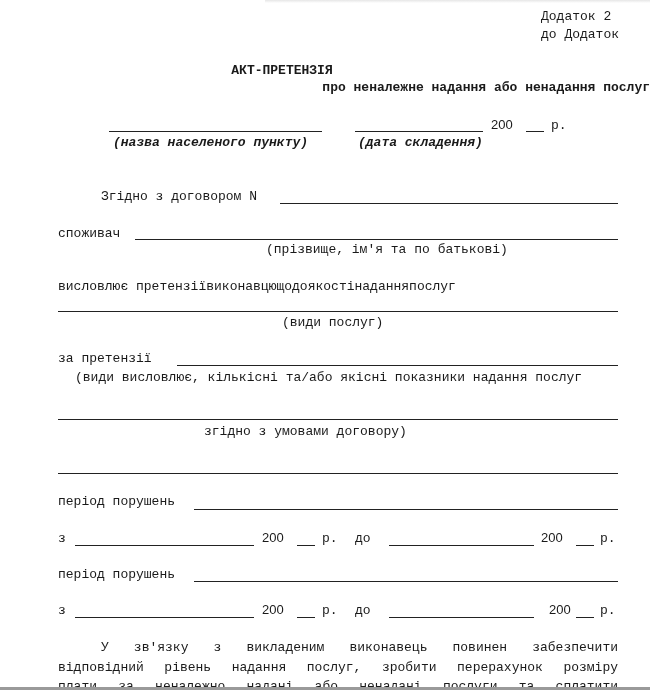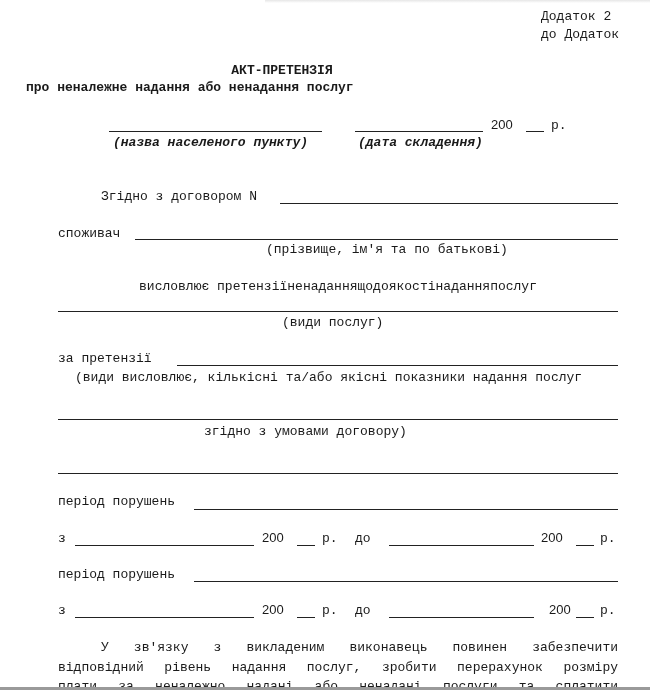--- a/index.html
+++ b/index.html
@@ -17,40 +17,40 @@
 </style>
 </head>
 <body>
 
 <div class="topshadow"></div>
 
 <div class="abs" style="left:541px; top:9px;">Додаток 2</div>
 <div class="abs" style="left:541px; top:27px;">до Додаток</div>
 
 <div class="abs bold" style="left:0; width:544px; text-align:center; top:63px; padding-left:20px; box-sizing:border-box;">АКТ-ПРЕТЕНЗІЯ</div>
-<div class="abs bold" style="left:0; width:650px; text-align:left; top:80px; padding-left:26px; box-sizing:border-box;">про неналежне надання або ненадання послуг</div>
+<div class="abs bold" style="left:0; width:650px; text-align:right; top:80px; padding-left:26px; box-sizing:border-box;">про неналежне надання або ненадання послуг</div>
 
 <div class="line" style="left:109px; top:131px; width:213px;"></div>
 <div class="line" style="left:355px; top:131px; width:128px;"></div>
 <div class="abs num" style="left:491px; top:117px;">200</div>
 <div class="line" style="left:526px; top:131px; width:18px;"></div>
 <div class="abs" style="left:551px; top:118px;">р.</div>
 <div class="abs ital" style="left:113px; top:135px;">(назва населеного пункту)</div>
 <div class="abs ital" style="left:358px; top:135px;">(дата складення)</div>
 
 <div class="abs" style="left:101px; top:189px;">Згідно з договором N</div>
 <div class="line" style="left:280px; top:203px; width:338px;"></div>
 
 <div class="abs" style="left:58px; top:226px;">споживач</div>
 <div class="line" style="left:135px; top:239px; width:483px;"></div>
 <div class="abs" style="left:238px; top:242px;margin-left:28px;">(прізвище, ім'я та по батькові)</div>
 
-<div class="abs" style="left:58px; top:279px; width:560px; display:flex; justify-content:center;">
+<div class="abs" style="left:58px; top:279px; width:560px; display:flex; justify-content:flex-start;">
   <span>висловлює претензії</span>
-  <span>ненадання</span>
+  <span>виконавцю</span>
   <span>щодо</span>
   <span>якості</span>
   <span>надання</span>
   <span>послуг</span>
 </div>
 <div class="line" style="left:58px; top:311px; width:560px;"></div>
 <div class="abs" style="left:282px; top:315px;">(види послуг)</div>
 
 <div class="abs" style="left:58px; top:351px;">за претензії</div>
 <div class="line" style="left:177px; top:365px; width:441px;"></div>

